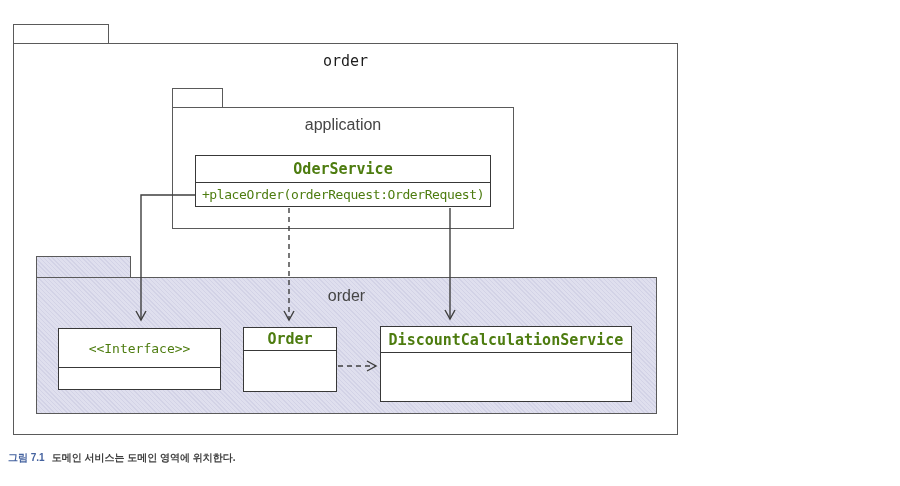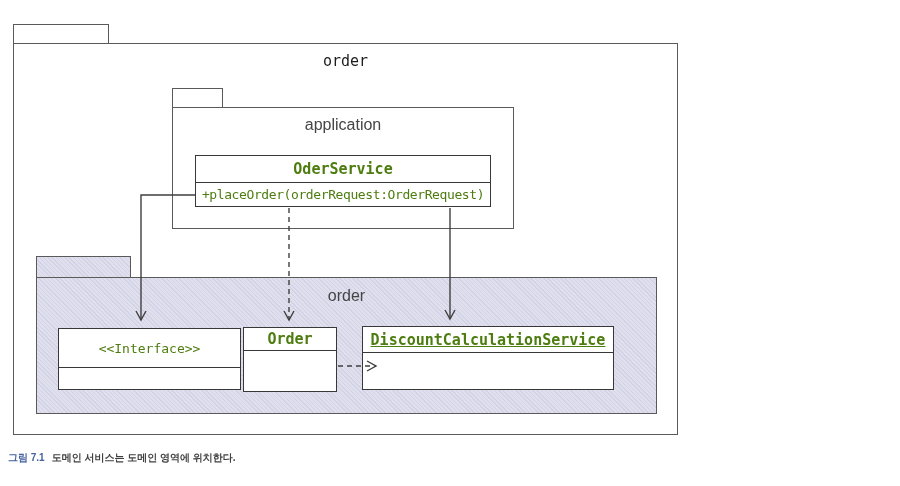--- a/index.html
+++ b/index.html
@@ -51,33 +51,33 @@
     <div class="hdr" style="height:27px;">
       <div class="name">OderService</div>
     </div>
     <div class="method" style="height:23px;">+placeOrder(orderRequest:OrderRequest)</div>
   </div>
 
   <div class="pkg-tab lavender" style="left:36px;top:256px;width:95px;height:22px;"></div>
   <div class="pkg-body lavender" style="left:36px;top:277px;width:621px;height:137px;"></div>
   <div class="pkg-label" style="left:36px;top:287px;width:621px;">order</div>
 
-  <div class="cls" style="left:58px;top:328px;width:183px;height:62px;text-align:right;">
+  <div class="cls" style="left:58px;top:328px;width:163px;height:62px;text-align:right;">
     <div class="hdr" style="height:39px;">
       <div class="stereo">&lt;&lt;Interface&gt;&gt;</div>
     </div>
   </div>
 
   <div class="cls" style="left:243px;top:327px;width:94px;height:65px;">
     <div class="hdr" style="height:23px;">
       <div class="name">Order</div>
     </div>
   </div>
 
-  <div class="cls" style="left:362px;top:326px;width:252px;height:64px;text-decoration:underline;">
+  <div class="cls" style="left:380px;top:326px;width:252px;height:76px;">
     <div class="hdr" style="height:26px;">
       <div class="name">DiscountCalculationService</div>
     </div>
   </div>
 
   <svg class="rel" width="900" height="486" viewBox="0 0 900 486">
     <g stroke="#3f3f3f" stroke-width="1.4" fill="none">
 
       <path d="M195,195 L141,195 L141,320"></path>
       <path d="M136,311 L141,320 L146,311"></path>

